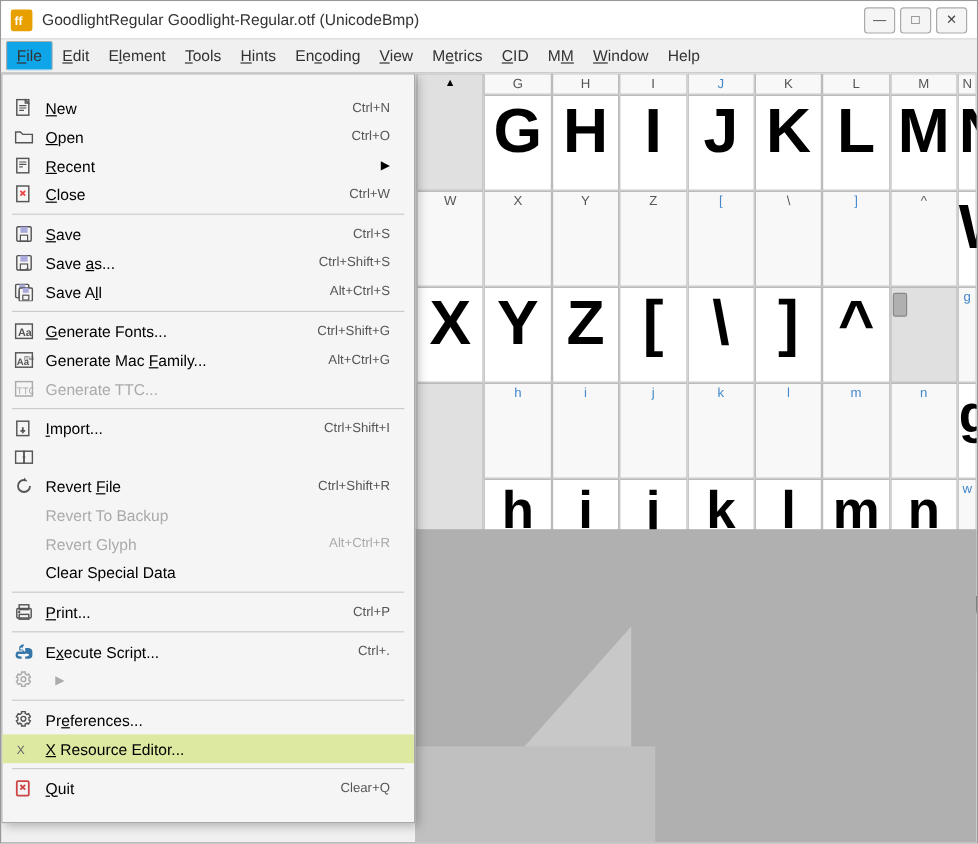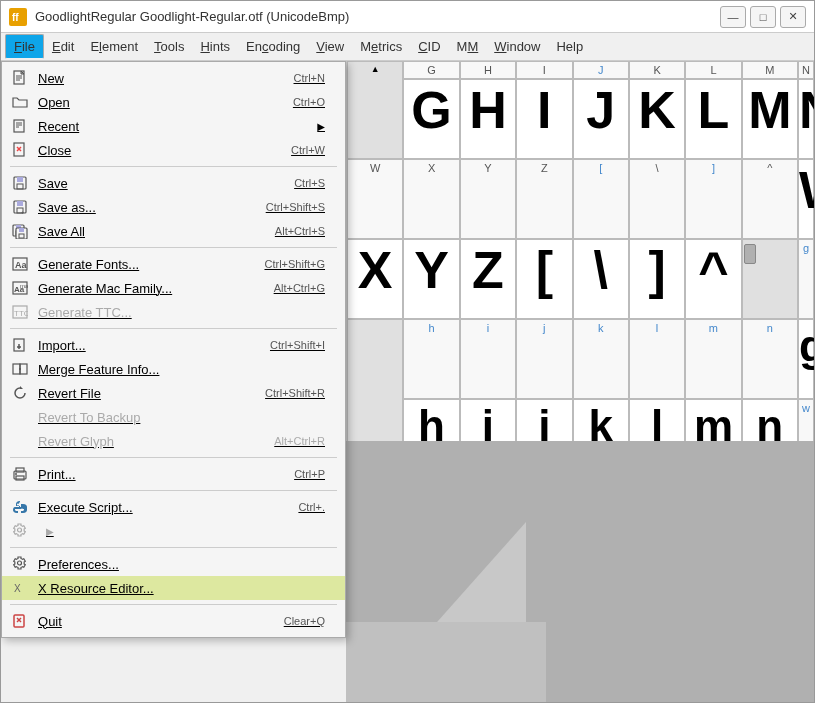--- a/index.html
+++ b/index.html
@@ -97,22 +97,21 @@
     
     .dropdown-menu {
       position: absolute;
       top: 0;
       left: 0;
       width: 345px;
       background: #f5f5f5;
       border: 1px solid #aaa;
       box-shadow: 3px 3px 8px rgba(0,0,0,0.25);
       z-index: 100;
-      padding: 4px 0;
-      text-decoration: underline;
+      padding: 16px 0;
     }
 
     .menu-row {
       display: flex;
       align-items: center;
       padding: 3px 20px 3px 36px;
       cursor: pointer;
       position: relative;
       min-height: 24px;
       white-space: nowrap;
@@ -354,21 +353,20 @@
       </div>
 
       <div class="menu-row">
         <span class="menu-icon">
           <svg width="16" height="16" viewBox="0 0 16 16">
               <rect x="1" y="3" width="7" height="10" fill="none" stroke="#555" stroke-width="1.2"></rect>
               <rect x="8" y="3" width="7" height="10" fill="none" stroke="#555" stroke-width="1.2"></rect>
               <line x1="7" y1="8" x2="9" y2="8" stroke="#555" stroke-width="1.5"></line>
             </svg>
         </span>
-        <span class="menu-row-label"><u>M</u>erge Feature Info...</span>
       </div>
 
       <div class="menu-row">
         <span class="menu-icon">
           <svg width="16" height="16" viewBox="0 0 16 16">
               <path d="M8 3 A5 5 0 1 0 13 8" fill="none" stroke="#555" stroke-width="1.5"></path>
               <polygon points="8,1 11,4 8,4" fill="#555"></polygon>
             </svg>
         </span>
         <span class="menu-row-label">Revert <u>F</u>ile</span>
@@ -379,20 +377,24 @@
         <span class="menu-icon"></span>
         <span class="menu-row-label">Revert To Backup</span>
       </div>
 
       <div class="menu-row disabled">
         <span class="menu-icon"></span>
         <span class="menu-row-label">Revert Glyph</span>
         <span class="menu-row-shortcut">Alt+Ctrl+R</span>
       </div>
 
+      <div class="menu-row">
+        <span class="menu-icon"></span>
+        <span class="menu-row-label">Clear Special Data</span>
+      </div>
 
       <div class="menu-separator"></div>
 
       <div class="menu-row">
         <span class="menu-icon">
           <svg width="16" height="16" viewBox="0 0 16 16">
               <rect x="2" y="5" width="12" height="8" rx="1" fill="none" stroke="#555" stroke-width="1.2"></rect>
               <rect x="4" y="2" width="8" height="4" fill="none" stroke="#555" stroke-width="1.2"></rect>
               <rect x="4" y="10" width="8" height="4" fill="none" stroke="#555" stroke-width="1.2"></rect>
               <circle cx="4" cy="8" r="1" fill="#555"></circle>

